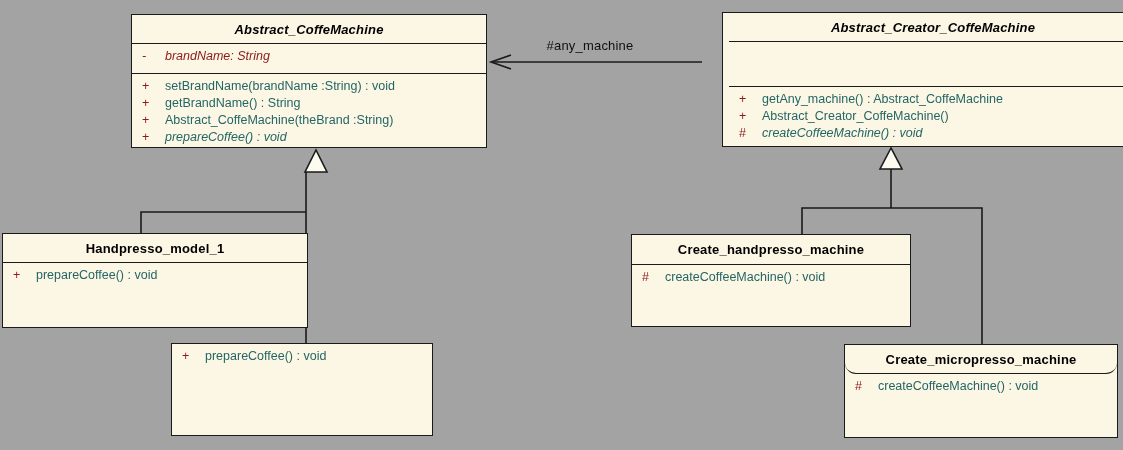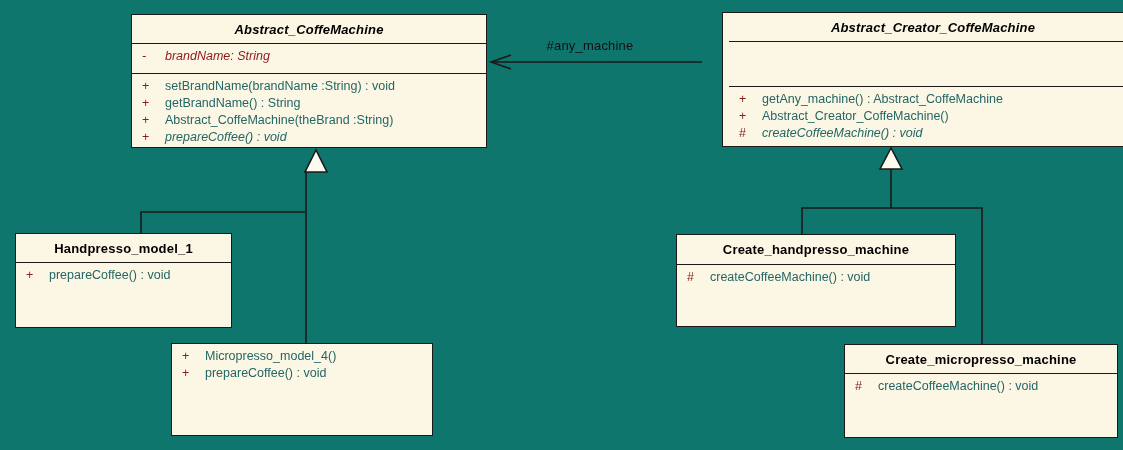--- a/index.html
+++ b/index.html
@@ -1,17 +1,17 @@
 <!DOCTYPE html>
 <html><head>
 <meta charset="utf-8">
 <style>
   html,body{margin:0;padding:0;background:#ffffff;}
   #canvas{
-    position:relative;width:1123px;height:450px;background:#0f766e;
+    position:relative;width:1123px;height:450px;background:#a3a3a3;
     font-family:"Liberation Sans","DejaVu Sans",sans-serif;overflow:hidden;
   }
   #connectors{position:absolute;left:0;top:0;width:1123px;height:450px;}
 
   .uml-class{
     position:absolute;background:#FCF6E4;border:1.5px solid #1a1a1a;
     box-sizing:border-box;
   }
   .uml-title{
     font-weight:bold;font-size:13px;color:#000;
@@ -25,28 +25,28 @@
   .member .vis{display:inline-block;width:23px;padding-left:10px;color:#8B1A1A;}
   .uml-attrs .member .txt{color:#8B1A1A;}
   .uml-methods .member .txt{color:#236666;}
   .member.it .txt{font-style:italic;}
 
   
   #c1{left:131px;top:14px;width:356px;height:134px;}
   #c1 .uml-title{height:28px;} #c1 .uml-attrs{height:30px;}
   #c2{left:722px;top:12px;width:416px;height:135px;padding-left:6px;}
   #c2 .uml-title{height:28px;} #c2 .uml-attrs{height:45px;}
-  #c3{left:15px;top:233px;width:217px;height:95px;}
+  #c3{left:2px;top:233px;width:306px;height:95px;}
   #c3 .uml-title{height:28px;}
   #c4{left:171px;top:343px;width:262px;height:93px;}
   #c4 .uml-title{height:28px;}
-  #c5{left:676px;top:234px;width:280px;height:93px;}
+  #c5{left:631px;top:234px;width:280px;height:93px;}
   #c5 .uml-title{height:29px;}
   #c6{left:844px;top:344px;width:274px;height:94px;}
-  #c6 .uml-title{height:28px;}
+  #c6 .uml-title{height:28px;border-radius:11px;}
 
   .assoc-label{
     position:absolute;left:520px;top:38px;width:140px;text-align:center;
     font-size:13px;color:#111;letter-spacing:.2px;
   }
 </style>
 </head>
 <body>
 
 <div id="canvas">
@@ -91,21 +91,20 @@
 
   <div class="uml-class" id="c3">
     <div class="uml-title">Handpresso_model_1</div>
     <div class="uml-methods">
         <div class="member"><span class="vis">+</span><span class="txt">prepareCoffee() : void</span></div>
       </div>
   </div>
 
   <div class="uml-class" id="c4">
     <div class="uml-methods">
-        <div class="member"><span class="vis">+</span><span class="txt">Micropresso_model_4()</span></div>
         <div class="member"><span class="vis">+</span><span class="txt">prepareCoffee() : void</span></div>
       </div>
   </div>
 
   <div class="uml-class" id="c5">
     <div class="uml-title">Create_handpresso_machine</div>
     <div class="uml-methods">
         <div class="member"><span class="vis">#</span><span class="txt">createCoffeeMachine() : void</span></div>
       </div>
   </div>

